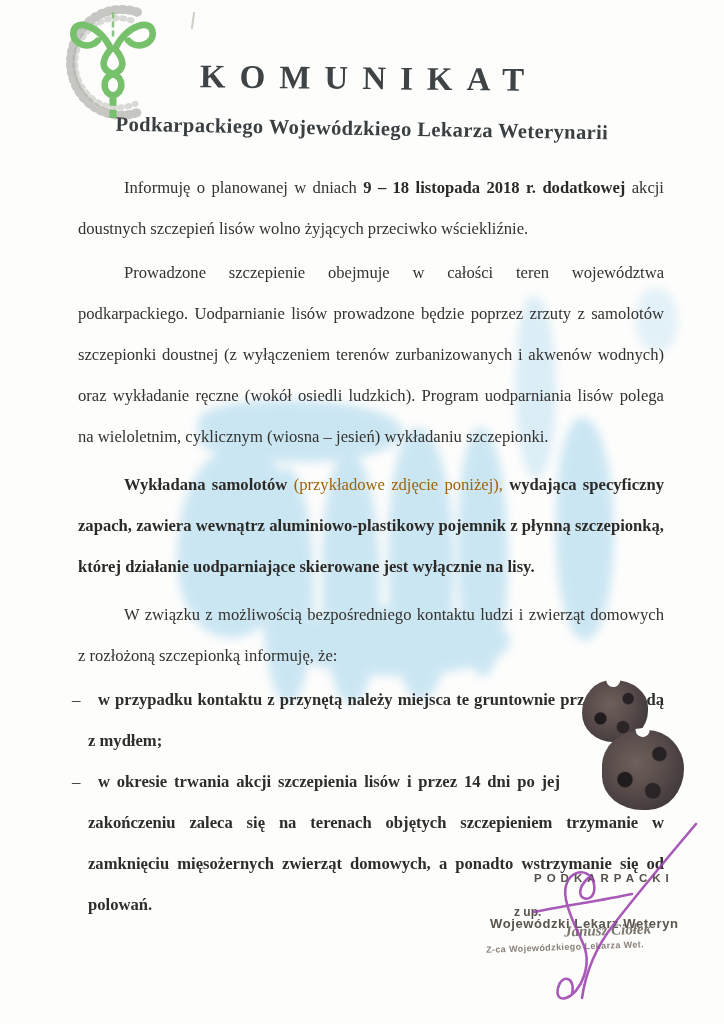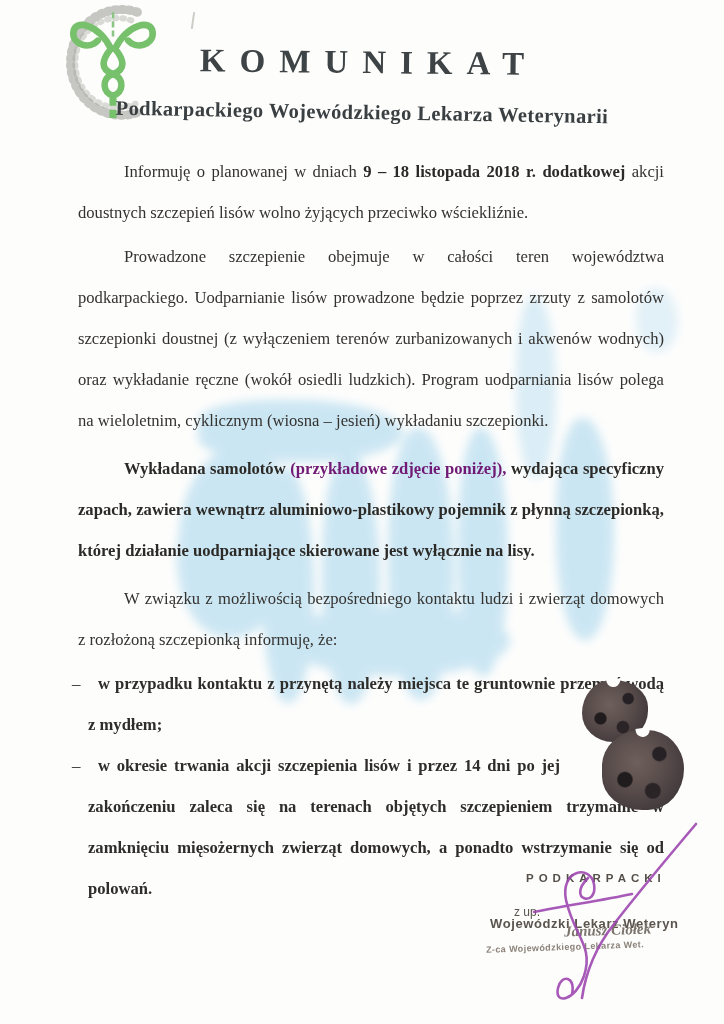--- a/index.html
+++ b/index.html
@@ -17,41 +17,41 @@
   .wm.b3{left:262px;top:468px;width:52px;height:235px;}
   .wm.b4{left:322px;top:452px;width:58px;height:252px;}
   .wm.b5{left:388px;top:428px;width:66px;height:272px;}
   .wm.b6{left:458px;top:428px;width:50px;height:248px;}
   .wm.b7{left:516px;top:296px;width:40px;height:182px;opacity:.7;}
   .wm.b8{left:556px;top:418px;width:58px;height:222px;}
   .wm.b9{left:282px;top:606px;width:228px;height:70px;border-radius:50%;}
   .wm.b10{left:636px;top:288px;width:42px;height:64px;opacity:.55;}
 
   
-  header{position:relative;z-index:2;padding-top:44px;}
+  header{position:relative;z-index:2;padding-top:60px;}
   .logo{position:absolute;left:52px;top:2px;width:122px;height:122px;}
   .scan-artifact{position:absolute;left:192px;top:12px;width:2px;height:17px;background:#b9b9b1;transform:rotate(8deg);opacity:.7;}
   .title{
     margin:0;text-align:center;font-size:33px;font-weight:700;
     letter-spacing:14px;color:#3e4345;transform:rotate(.6deg);
     text-indent:14px;
   }
   .subtitle{
     margin:20px 0 0;text-align:center;font-size:20.5px;font-weight:700;
     color:#3a3f42;letter-spacing:.4px;transform:rotate(1deg);
   }
 
   
   main{position:relative;z-index:2;margin-top:27px;padding:0 60px 0 78px;
        font-size:16.6px;line-height:41px;text-align:justify;}
   main p{margin:0 0 3px;}
   .indent{text-indent:46px;}
   .gap-top{margin-top:7px !important;}
   strong,.bold{font-weight:700;color:#2c2a27;}
-  .reg{font-weight:700;color:#701a75;}
+  .reg{font-weight:400;color:#a16207;}
 
   .bullets{margin-top:2px;}
   .bullet{position:relative;padding-left:10px;text-indent:10px;font-weight:700;color:#2f2d2a;}
   .bullet .marker{position:absolute;left:-6px;top:0;text-indent:0;font-weight:400;color:#45433f;}
   .bullet.pr{padding-right:106px;}
   .wrap-spacer{float:right;width:104px;height:30px;}
 
   
   .bait-photo{position:absolute;left:576px;top:680px;width:118px;height:140px;z-index:3;}
   .bait{position:absolute;
@@ -63,25 +63,25 @@
   }
   .bait.b1{left:6px;top:0;width:66px;height:62px;border-radius:46% 54% 52% 48%/55% 45% 52% 48%;}
   .bait.b2{left:26px;top:50px;width:82px;height:80px;border-radius:52% 48% 47% 53%/48% 52% 55% 45%;}
   .bait .notch{position:absolute;background:#fdfdfc;width:14px;height:9px;border-radius:0 0 8px 8px;}
   .bait.b1 .notch{left:24px;top:-2px;transform:rotate(6deg);}
   .bait.b2 .notch{left:34px;top:-2px;transform:rotate(-8deg);}
 
   
   .stamp{position:absolute;left:468px;top:866px;width:256px;height:120px;z-index:4;
          font-family:"Liberation Sans","DejaVu Sans",sans-serif;}
-  .stamp .l1{position:absolute;left:58px;top:6px;font-size:11.5px;font-weight:700;
+  .stamp .l1{position:absolute;left:66px;top:6px;font-size:11.5px;font-weight:700;
              letter-spacing:5px;color:#554f49;white-space:nowrap;}
   .stamp .l2{position:absolute;left:22px;top:22px;font-size:13px;font-weight:700;
              color:#5a544d;letter-spacing:.6px;white-space:nowrap;margin-top:28px;}
-  .stamp .l3{position:absolute;left:46px;top:39px;font-size:12px;font-weight:400;color:#5a544d;}
+  .stamp .l3{position:absolute;left:46px;top:39px;font-size:12px;font-weight:700;color:#5a544d;}
   .stamp .name{position:absolute;left:96px;top:56px;font-size:15px;font-style:italic;
              font-weight:600;color:#7b746c;transform:rotate(-2deg);white-space:nowrap;
              font-family:"Liberation Serif",serif;}
   .stamp .l5{position:absolute;left:18px;top:76px;font-size:9px;font-weight:600;
              color:#8b8279;transform:rotate(-2deg);letter-spacing:.4px;white-space:nowrap;}
   .signature-svg{position:absolute;left:464px;top:820px;width:260px;height:200px;z-index:5;overflow:visible;}
 </style>
 </head>
 <body>
 

